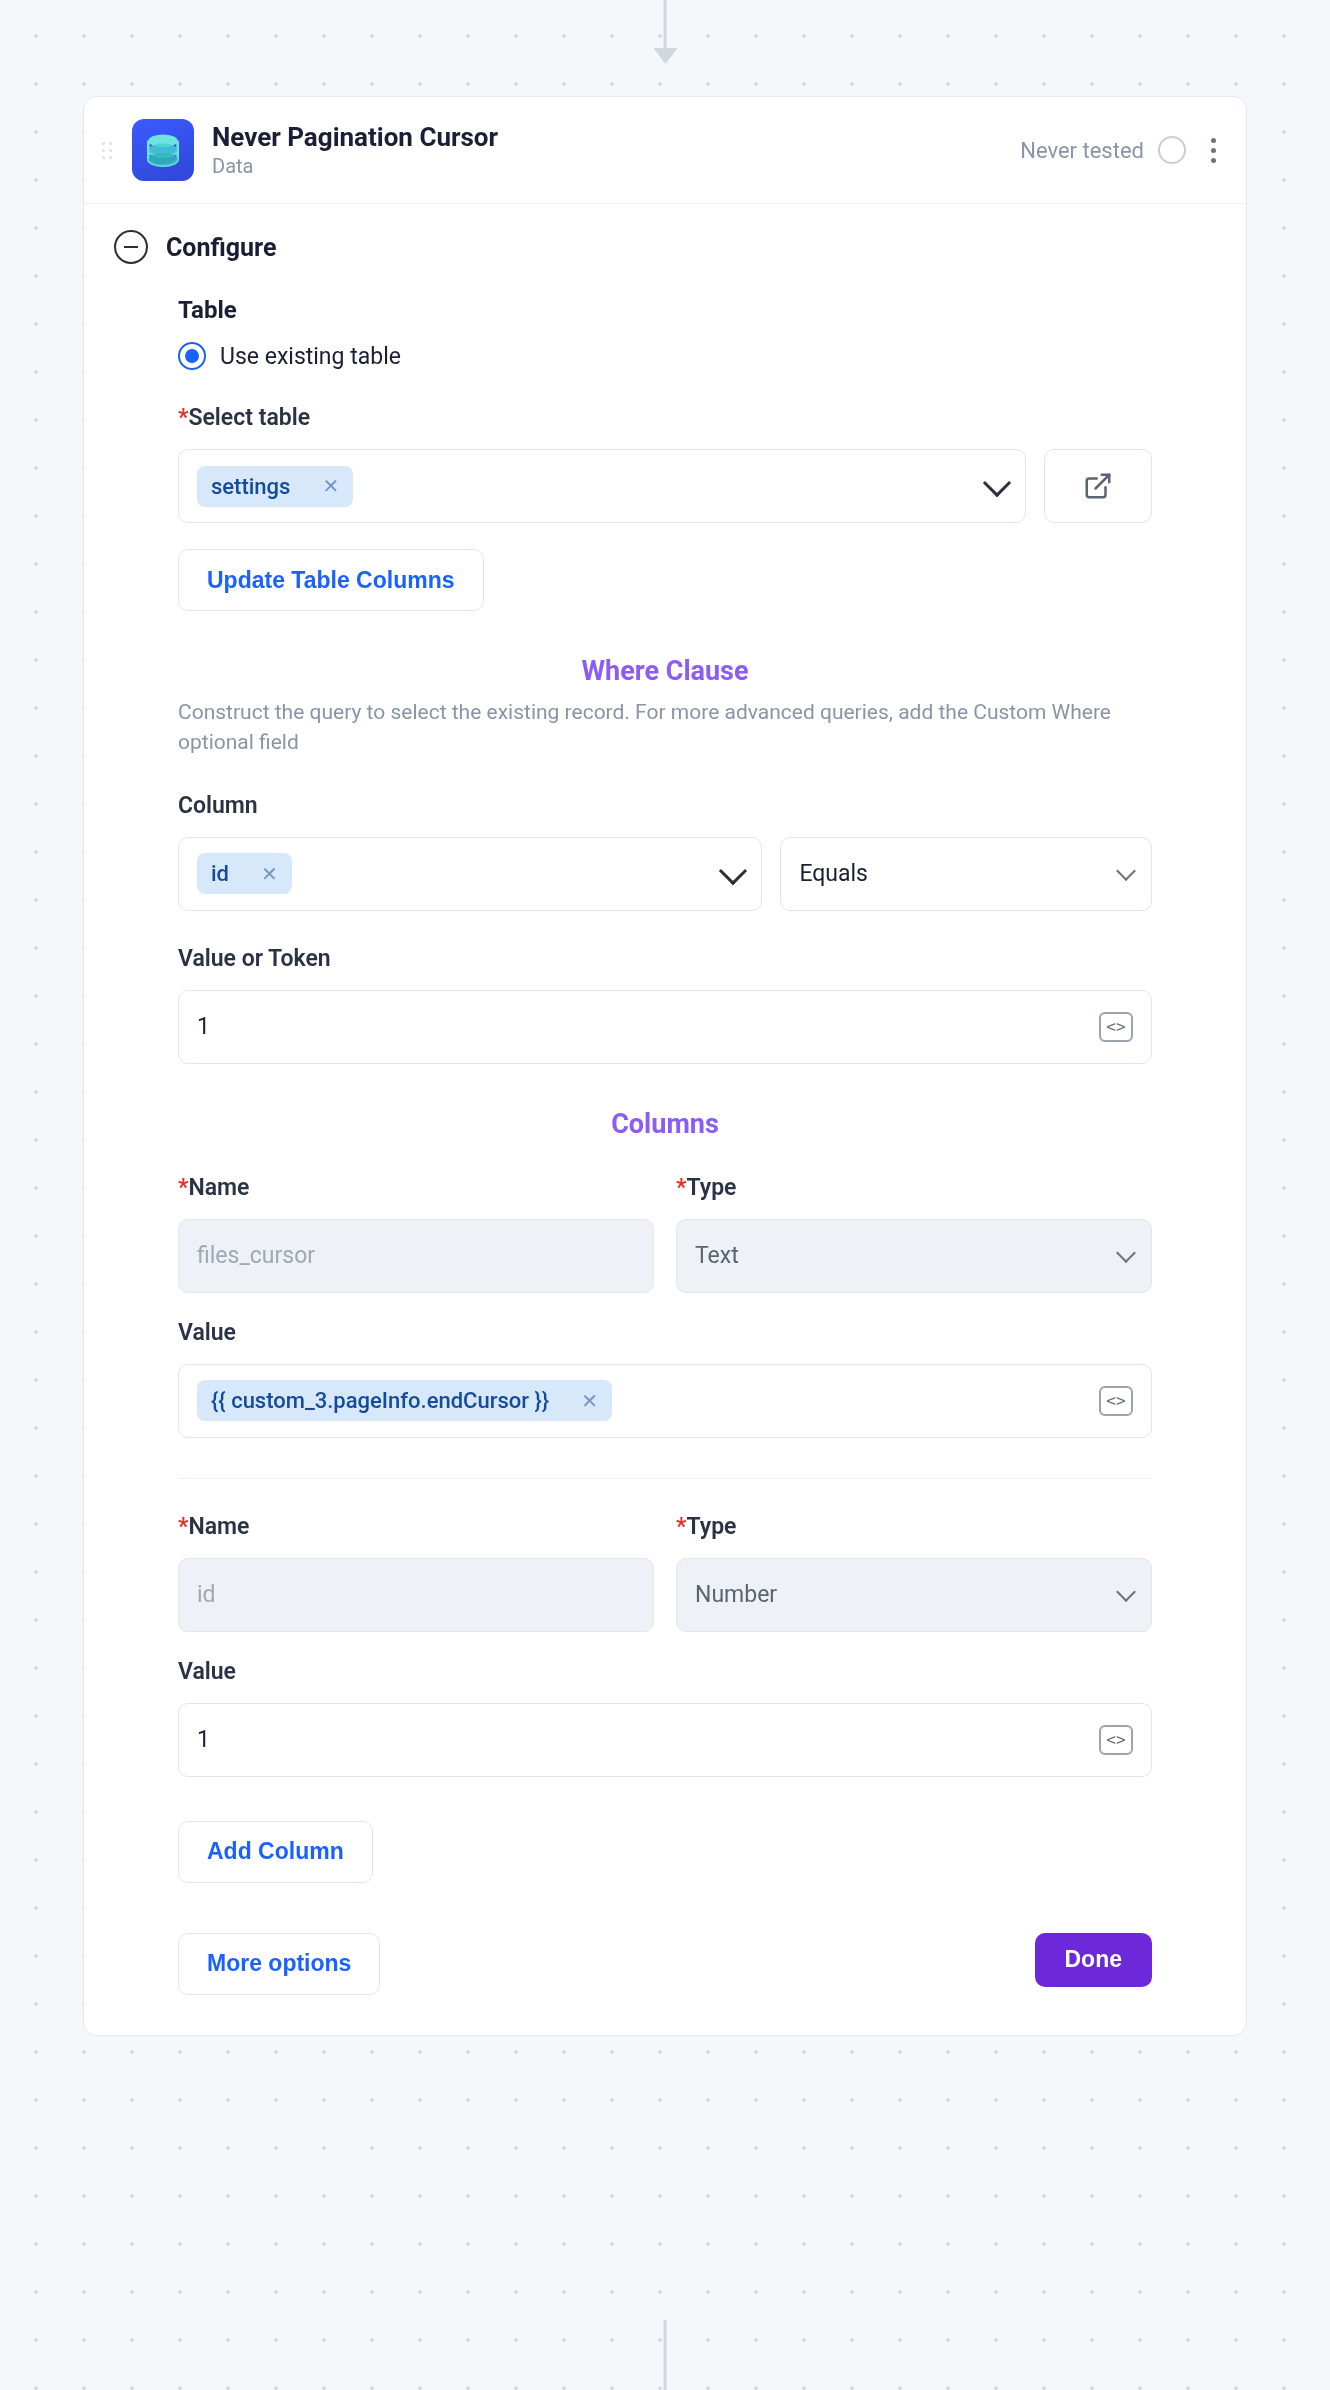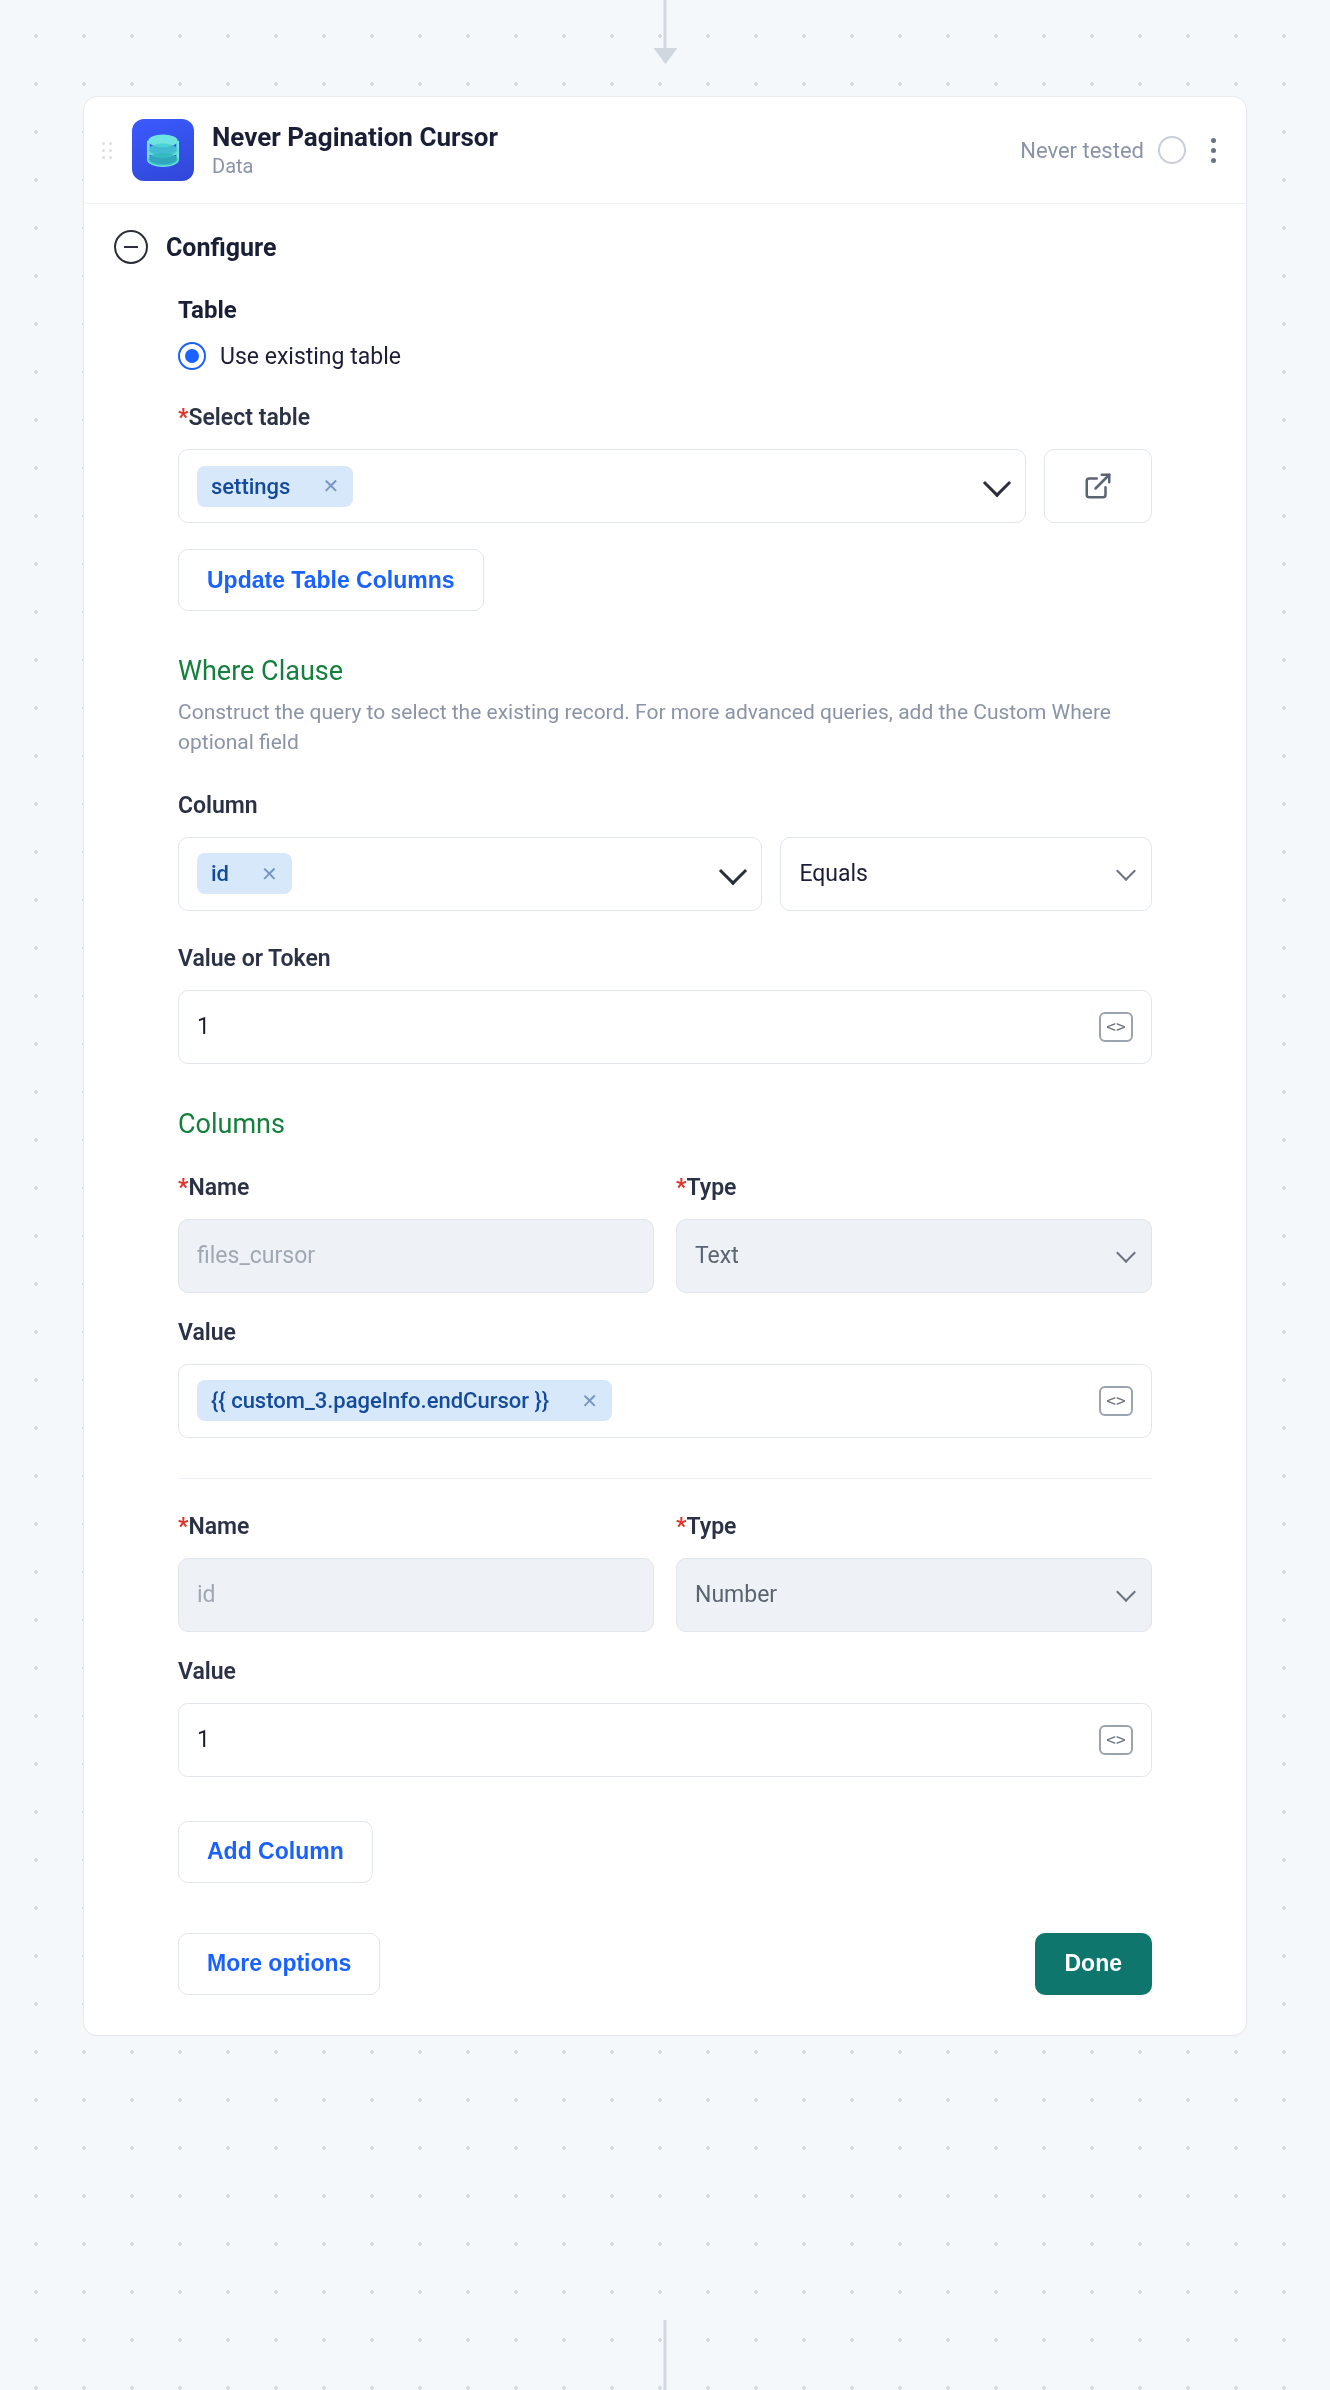--- a/index.html
+++ b/index.html
@@ -94,21 +94,21 @@
   }
   .collapse-btn .bar { width: 14px; height: 2.5px; background: #2b2f3a; }
   .configure-label { font-size: 25px; font-weight: 700; color: #1a1f36; }
 
   
   .body { padding: 10px 94px 40px 94px; }
 
   .label-strong { font-size: 24px; font-weight: 700; color: #1a1f36; }
   .label-field { font-size: 23px; font-weight: 600; color: #2b3245; }
   .req { color: #e0352b; font-weight: 700; }
-  .section-h { font-size: 27px; font-weight: 400; color: #15803d; }
+  .section-h { font-size: 27px; font-weight: 700; color: #8b5cf6; text-align: center; }
   .section-desc { font-size: 21px; color: #8a94a6; line-height: 1.45; margin-top: 10px; }
 
   .mt-18 { margin-top: 18px; }
   .mt-26 { margin-top: 26px; }
   .mt-34 { margin-top: 34px; }
   .mt-44 { margin-top: 44px; }
 
   
   .radio-row { display: flex; align-items: center; gap: 14px; margin-top: 18px; cursor: pointer; }
   .radio {
@@ -168,22 +168,22 @@
     display: inline-flex; align-items: center; justify-content: center;
     border: 1px solid #e1e6ed; border-radius: 10px;
     background: #fff;
     height: 62px; padding: 8px 28px;
     font-size: 23px; font-weight: 600; color: #1a62ff;
     cursor: pointer;
   }
   .btn-primary {
     display: inline-flex; align-items: center; justify-content: center;
     border: none; border-radius: 10px;
-    background: #0f766e; color: #fff;
-    height: 62px; padding: 16px 30px;
+    background: #6d28d9; color: #fff;
+    height: 54px; padding: 16px 30px;
     font-size: 23px; font-weight: 600;
     cursor: pointer;
   }
 
   .code-badge {
     width: 34px; height: 30px;
     border: 2px solid #9aa3af; border-radius: 6px;
     display: flex; align-items: center; justify-content: center;
     font-size: 16px; color: #6b7280; font-family: monospace;
     cursor: pointer;

